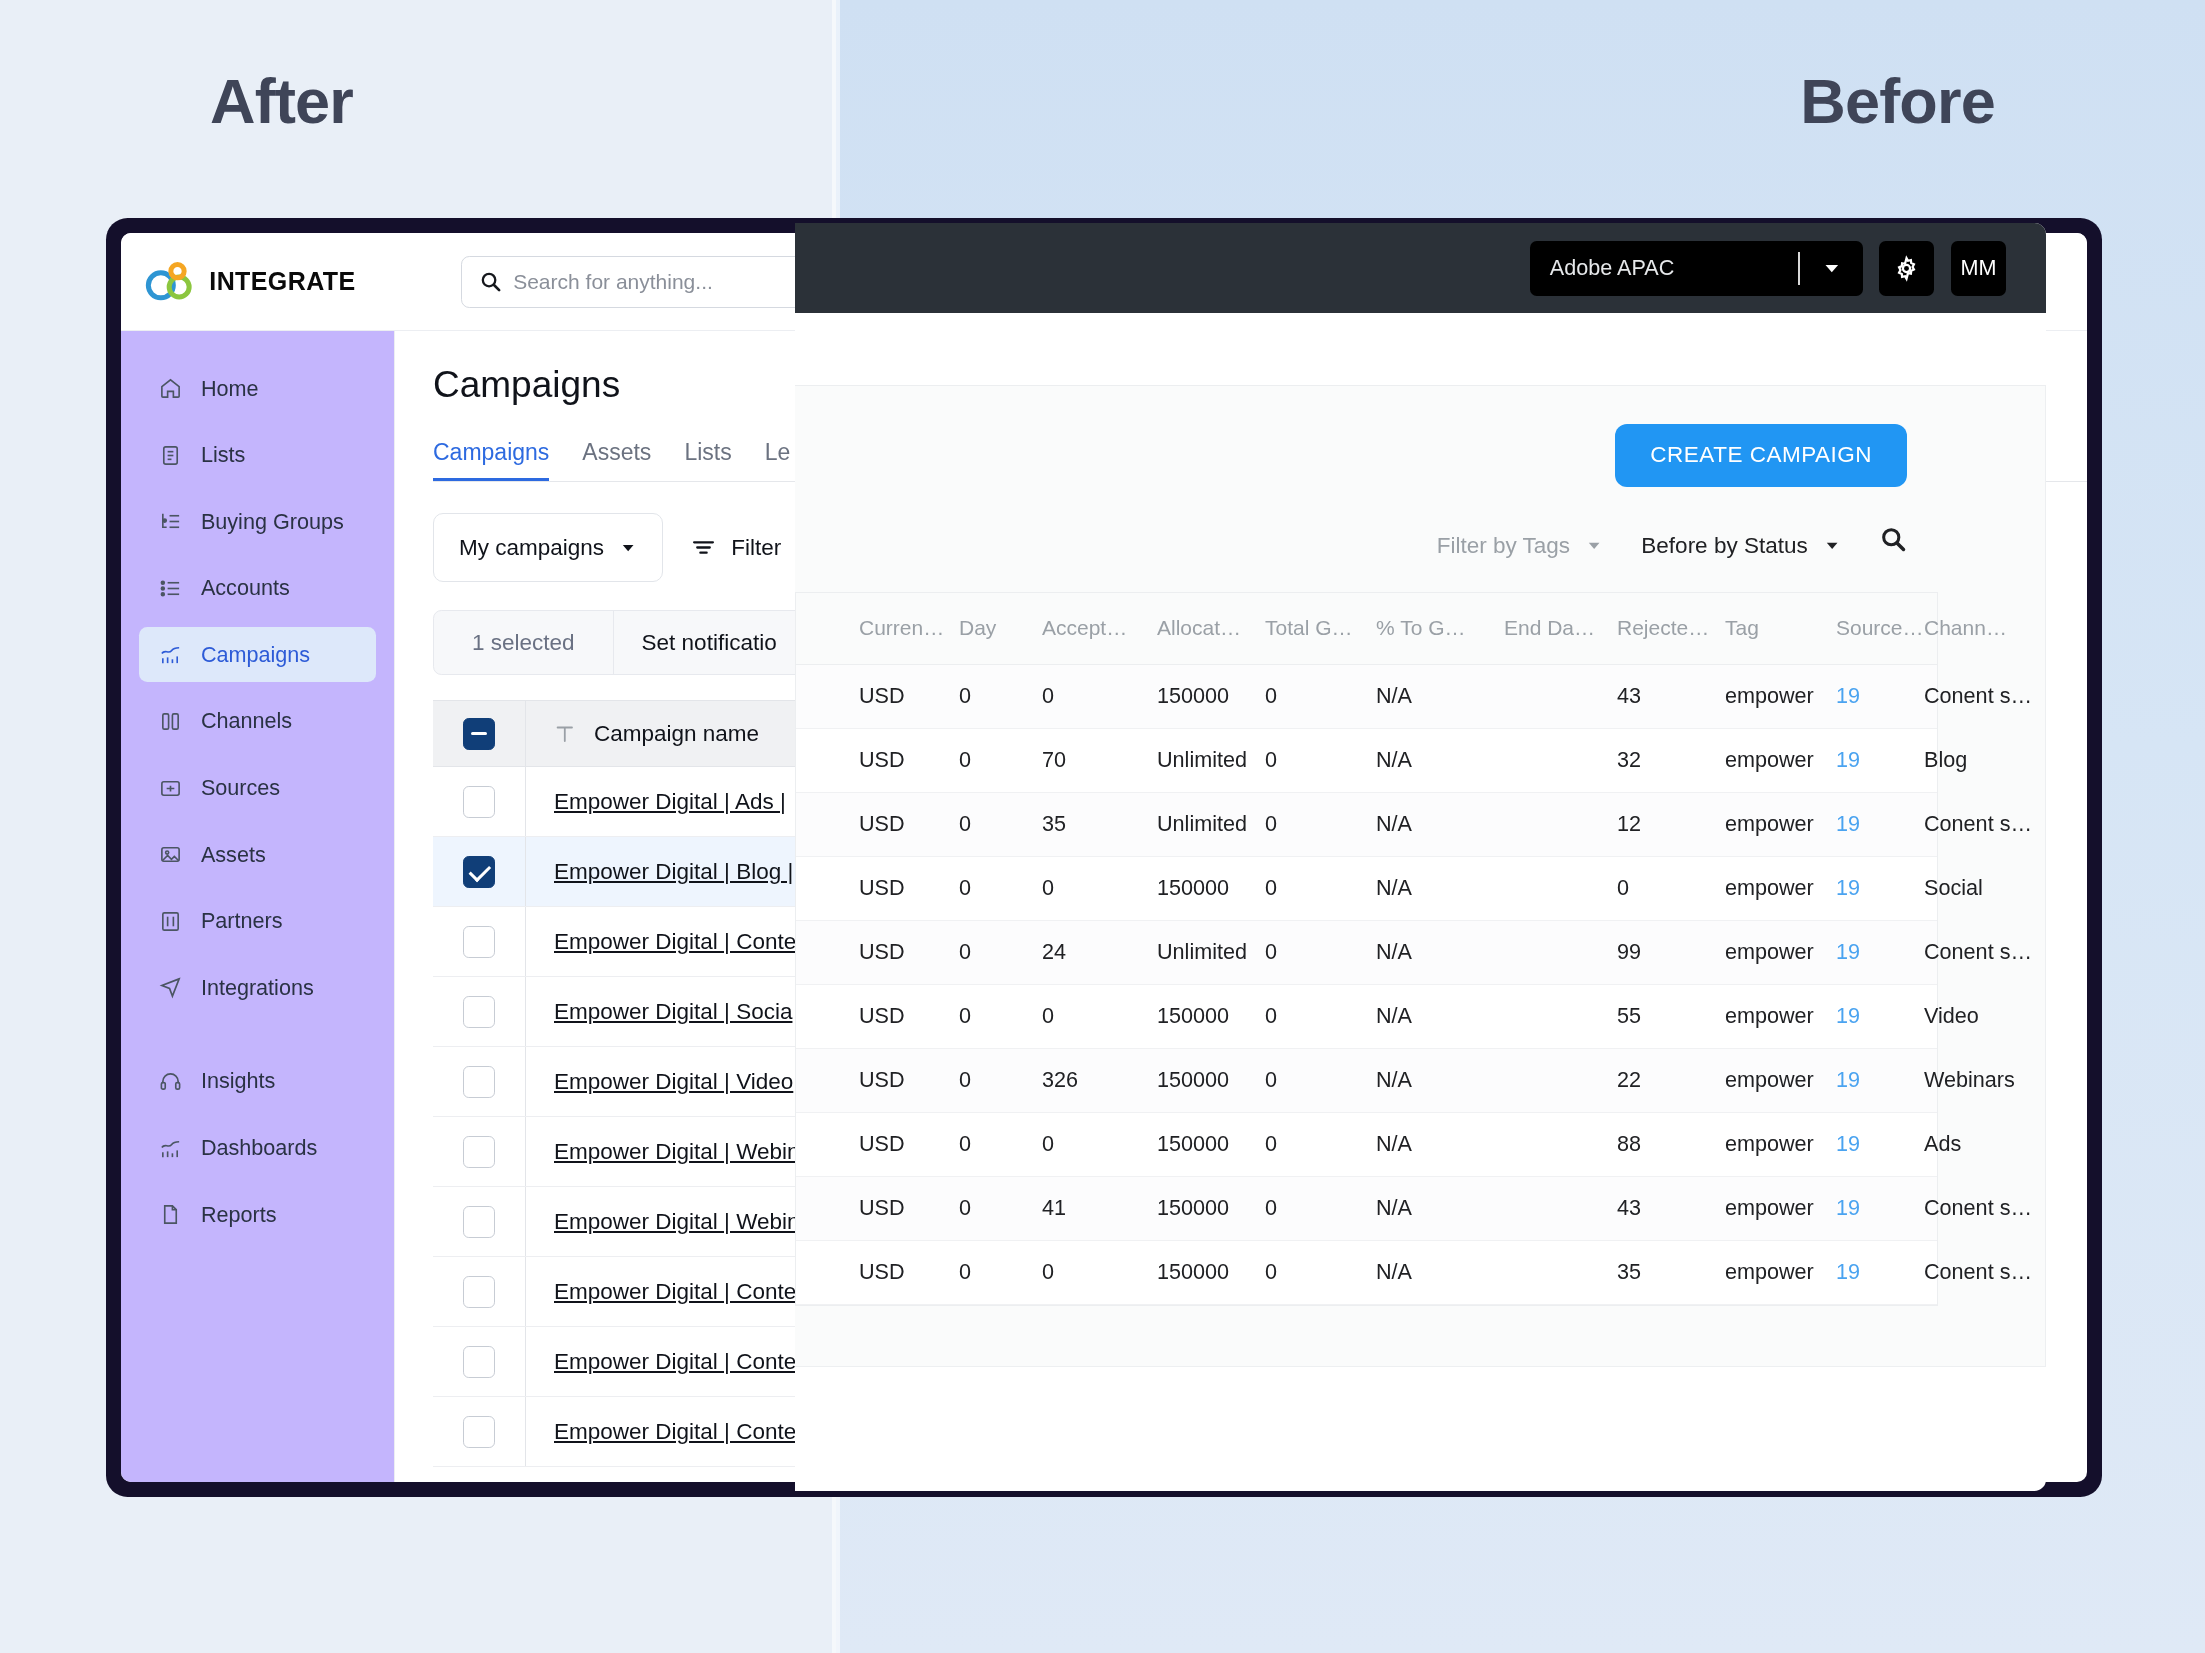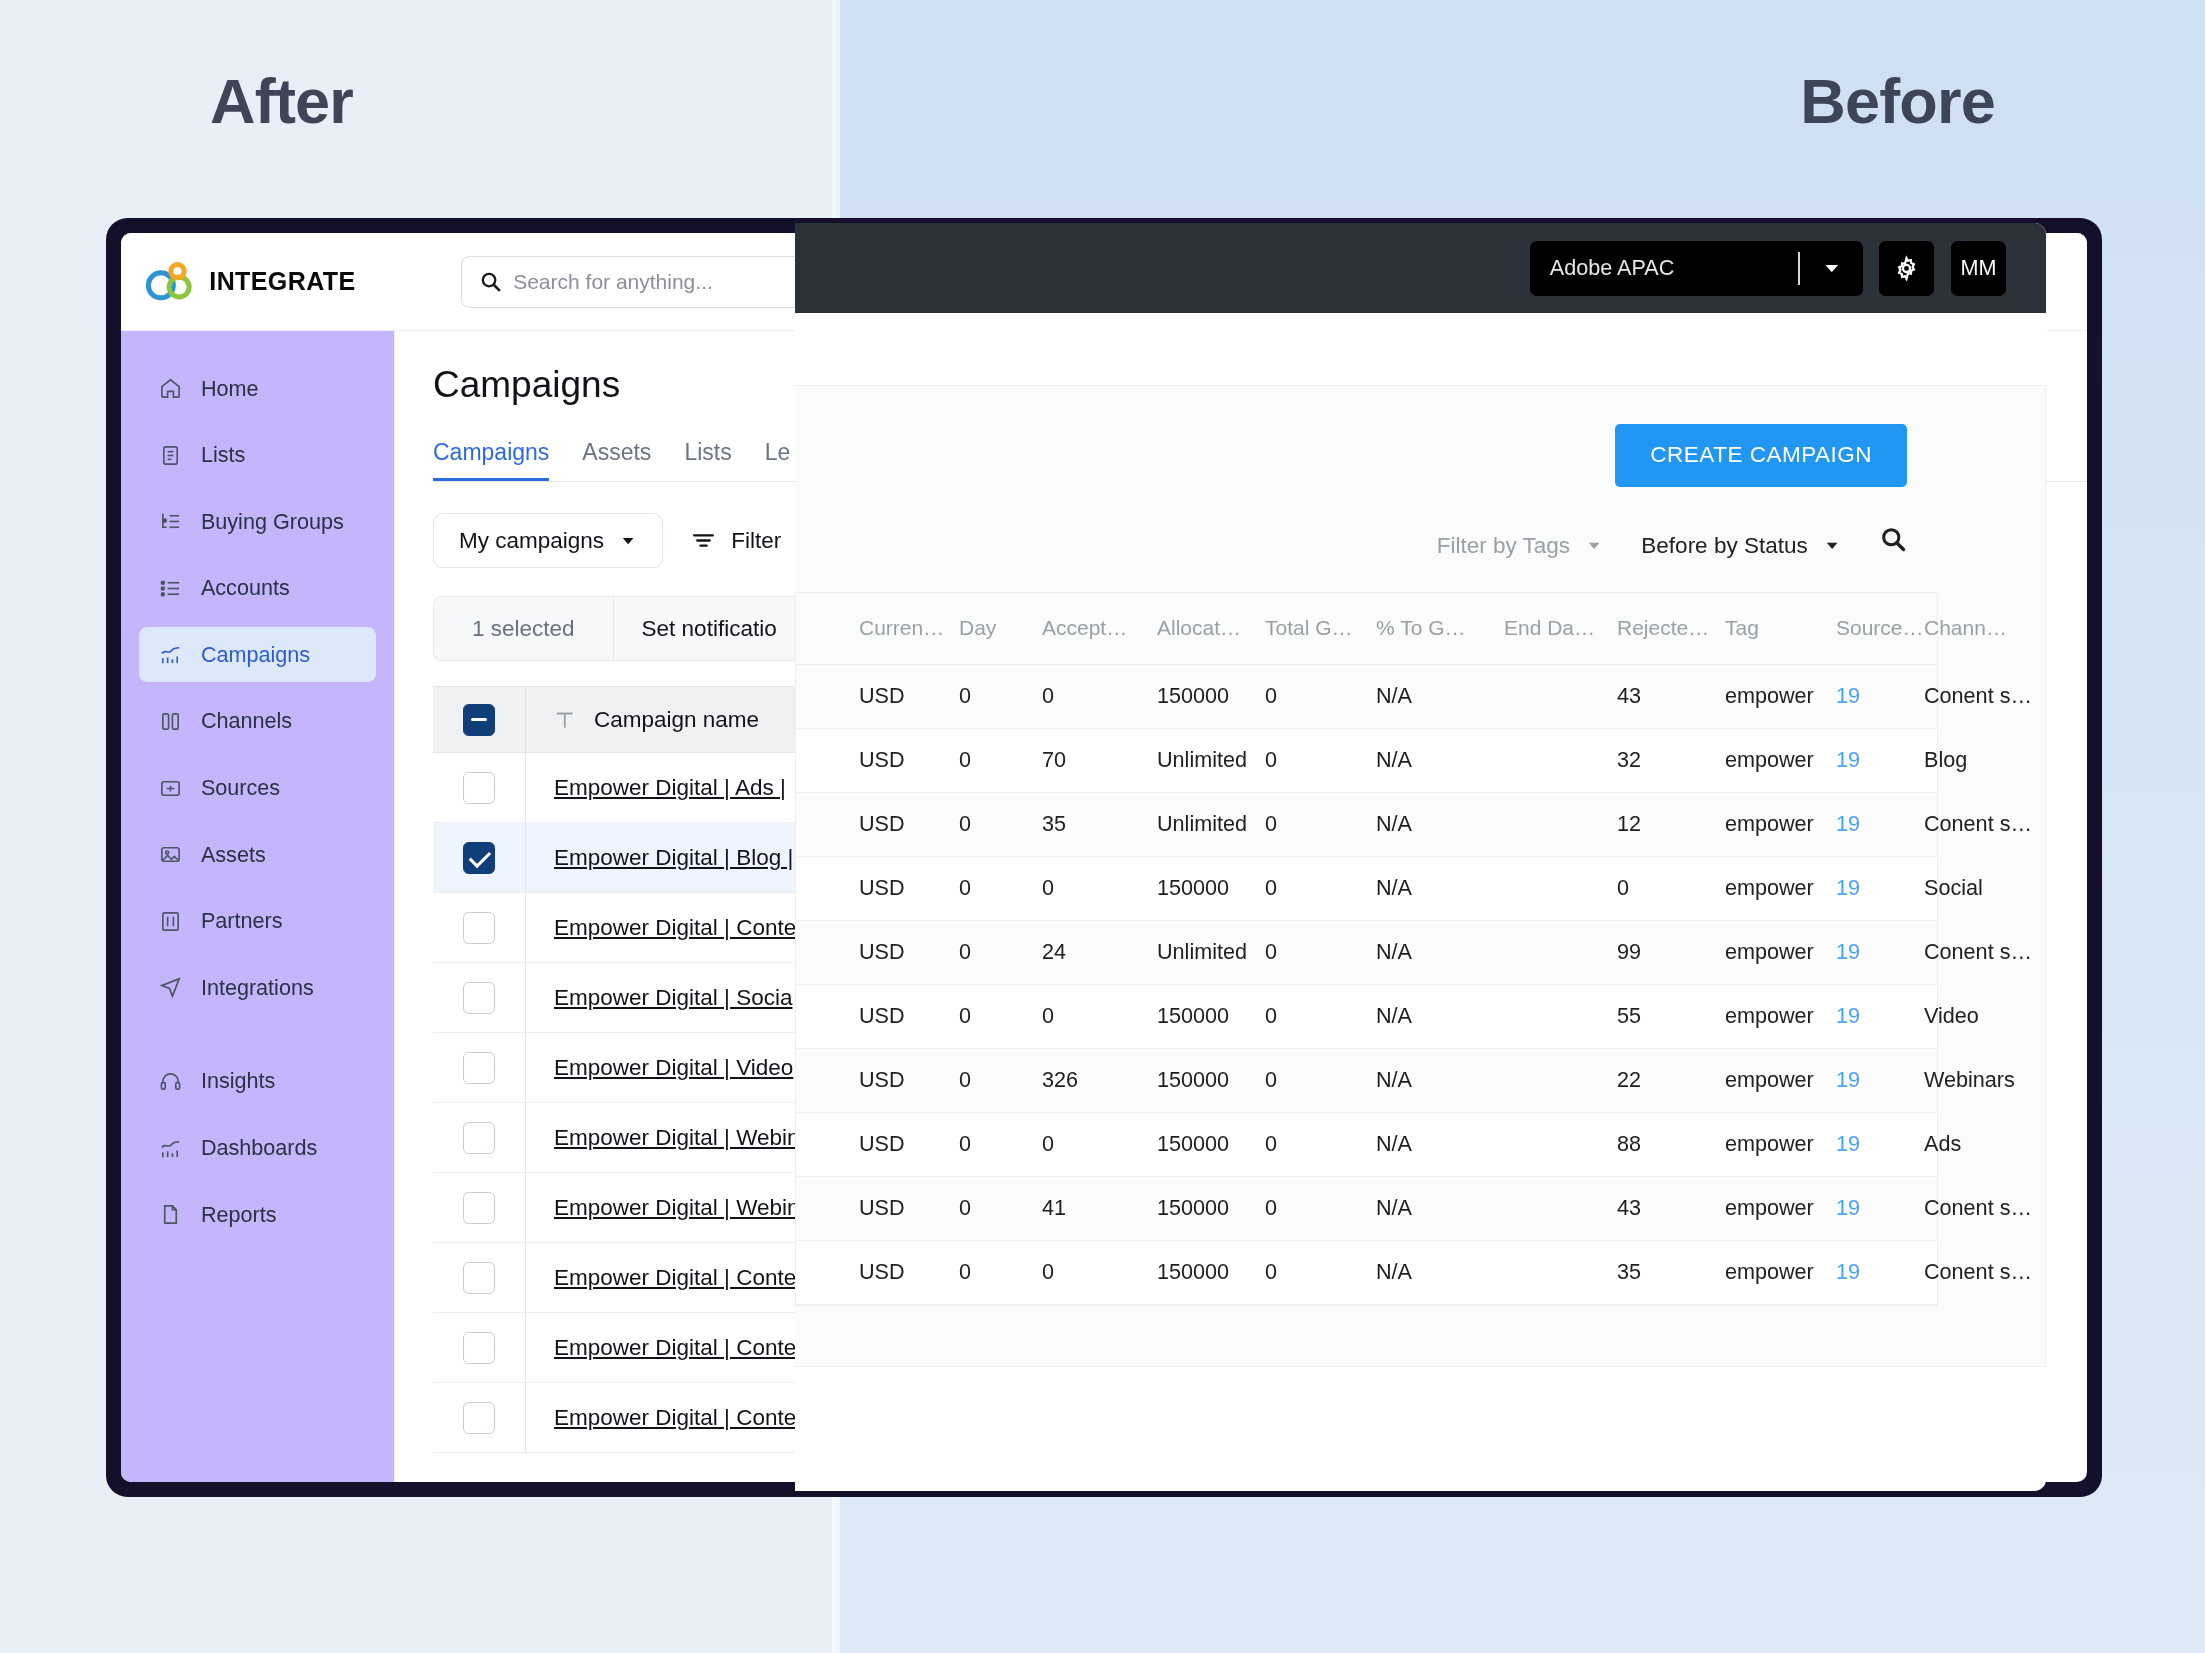--- a/index.html
+++ b/index.html
@@ -65,21 +65,21 @@
 
   
   #main { flex:1; min-width:0; padding:33px 0 0 38px; overflow:hidden; }
   #page-title { font-size:37px; color:#10131a; font-weight:400; }
   #tabs { display:flex; gap:33px; margin-top:33px; font-size:23px; color:#6b7280; }
   #tabs .tab { padding-bottom:11.6px; white-space:nowrap; }
   #tabs .tab.active { color:#2d6ae0; border-bottom:3.3px solid #2d6ae0; }
   #tab-underline { height:0.8px; background:#e5e7eb; margin-right:0; }
   #filter-row { display:flex; align-items:center; gap:28px; margin-top:32px; }
   #my-campaigns {
-    display:flex; align-items:center; gap:15px; height:55px; padding:0 25px;
+    display:flex; align-items:center; gap:15px; height:69px; padding:0 25px;
     border:0.8px solid #e2e5ea; border-radius:10px; font-size:22.5px; color:#10131a; background:#fff;
   }
   #filter-btn { display:flex; align-items:center; gap:15px; font-size:22.5px; color:#10131a; }
   #selection-bar {
     display:flex; align-items:stretch; margin-top:28px; border:0.8px solid #e7e9ee;
     border-radius:8.3px; background:#f7f8fa; height:65px; width:832px;
   }
   #sel-count { display:flex; align-items:center; padding:0 38px; font-size:22.5px; color:#6a7183;
                border-right:0.8px solid #e7e9ee; }
   #sel-action { display:flex; align-items:center; padding:0 28px; font-size:22.5px; color:#10131a; }
@@ -118,21 +118,21 @@
     align-items:center; padding:0 20px; color:#e6e8ea; font-size:21.6px; justify-content:space-between;
   }
   #org-divider { width:1.7px; height:33px; background:#fff; opacity:.85; margin-left:auto; margin-right:21.6px; }
   .sq-btn { width:55px; height:55px; background:#000; border-radius:6.7px;
             display:flex; align-items:center; justify-content:center; color:#fff; font-size:21.6px; }
   #before-white1 { height:73px; background:#fff; border-bottom:0.8px solid #eceef0; }
   #before-panel { margin:0 0 0 0; background:#fafbfb; height:981px; position:relative;
                   border:0.8px solid #edeff1; border-width:0 0.8px 0.8px 0; }
   #create-row { display:flex; justify-content:flex-end; padding:38px 138px 0 0; }
   #create-btn { background:#2196f3; color:#fff; font-size:22.5px; letter-spacing:0.5px;
-                padding:18.3px 35px; border-radius:5px; font-weight:400; }
+                padding:18.3px 35px; border-radius:12px; font-weight:400; }
   #before-filters { display:flex; align-items:flex-end; justify-content:flex-end;
                     gap:38px; padding:38px 138px 0 0; font-size:22.5px; }
   .bf-tags { color:#9aa0a6; display:flex; align-items:center; gap:15px; }
   .bf-status { color:#202124; display:flex; align-items:center; gap:15px; }
 
   #before-table { margin:33px 0 0 0; width:1143px; background:#fff;
                   border:0.8px solid #eceef0; }
   .bt-head { display:flex; align-items:center; height:72px; background:#fafbfb;
              border-bottom:0.8px solid #eceef0; font-size:21px; color:#9aa0a6; }
   .bt-row  { display:flex; align-items:center; height:64px; border-bottom:0.8px solid #f0f1f3;

